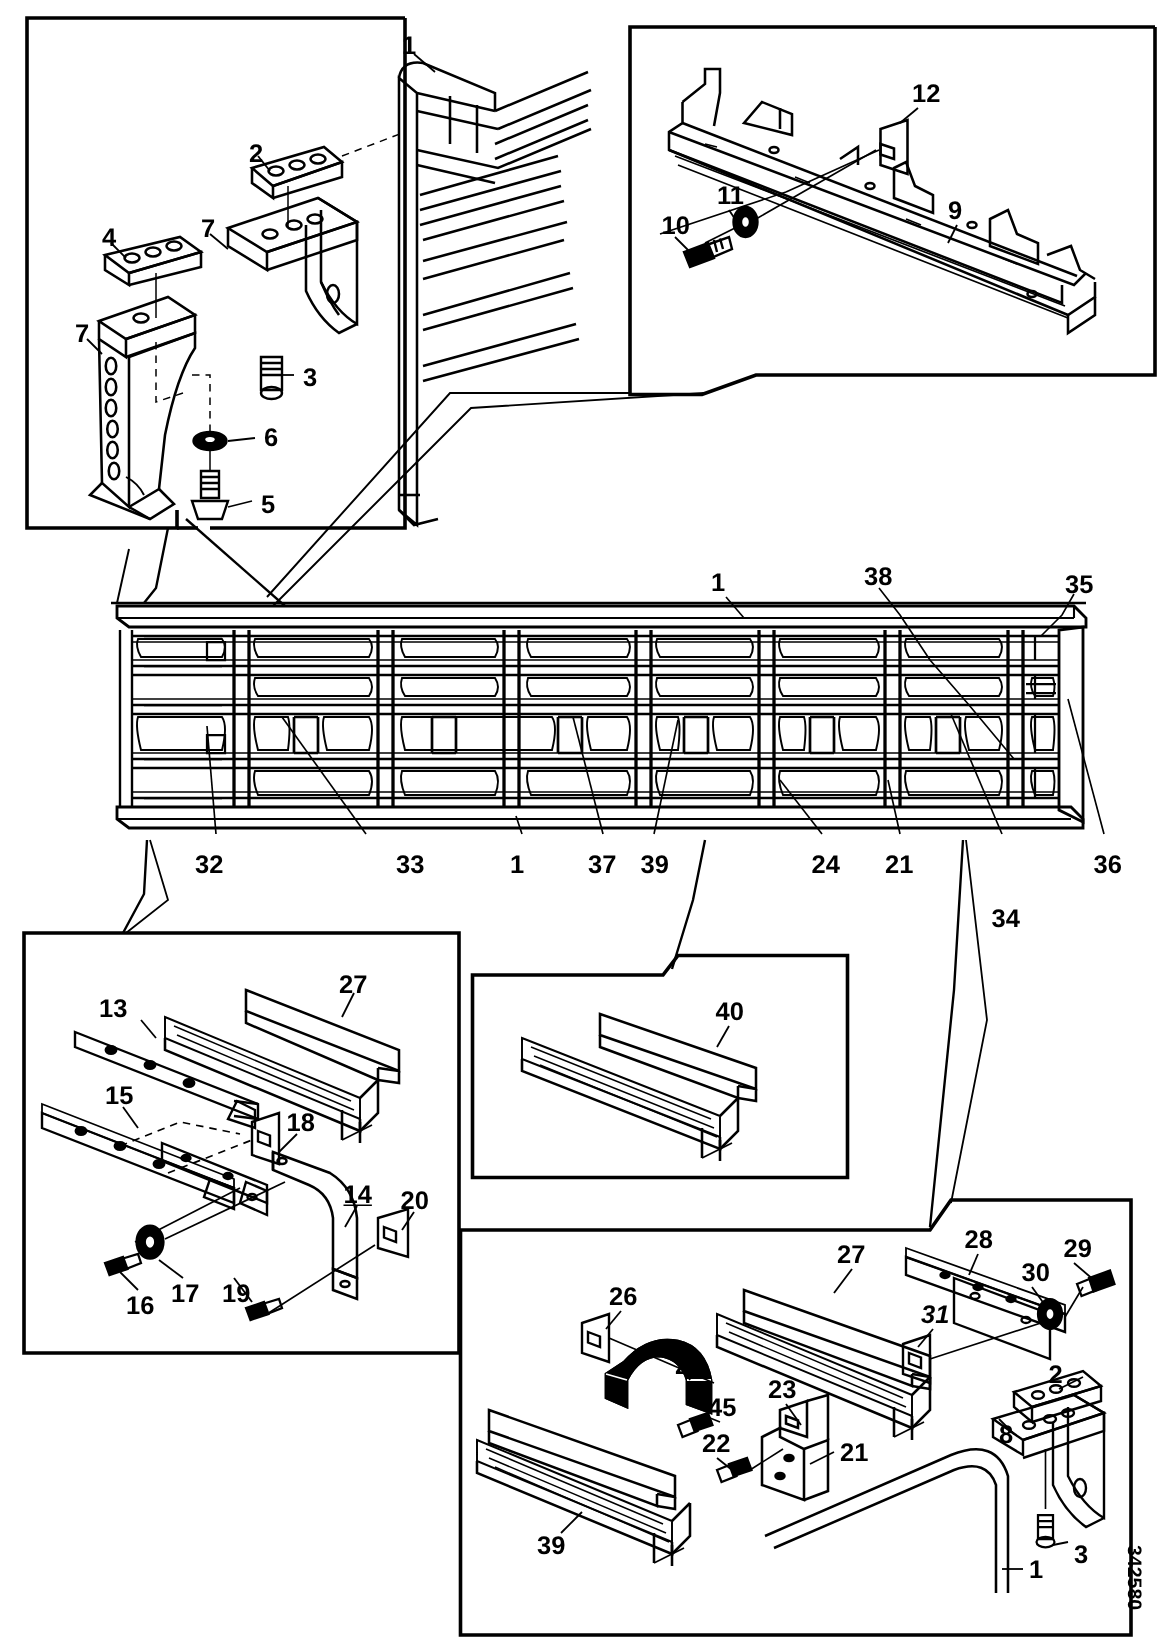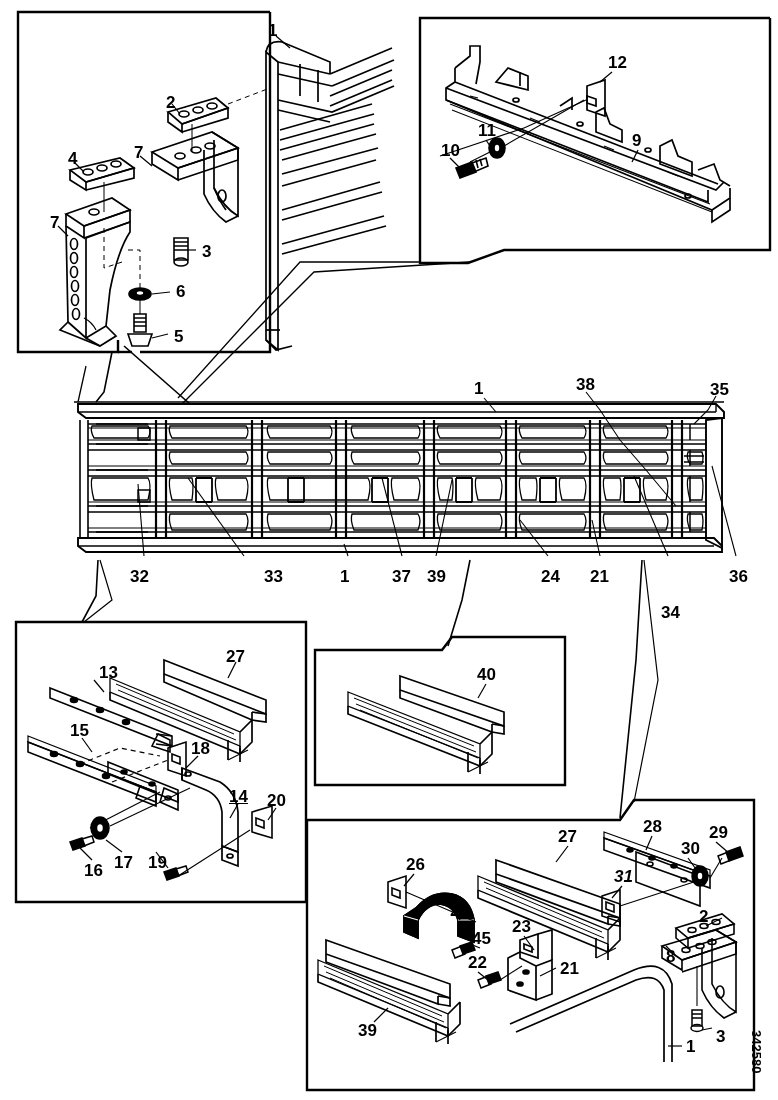--- a/index.html
+++ b/index.html
@@ -629,21 +629,21 @@
 <div class="lbl" style="left:233px;top:568px;margin-left:31px;">33</div>
 <div class="lbl" style="left:340px;top:568px;">1</div>
 <div class="lbl" style="left:392px;top:568px;">37</div>
 <div class="lbl" style="left:427px;top:568px;">39</div>
 <div class="lbl" style="left:541px;top:568px;">24</div>
 <div class="lbl" style="left:590px;top:568px;">21</div>
 <div class="lbl" style="left:661px;top:568px;margin-top:36px;">34</div>
 <div class="lbl" style="left:729px;top:568px;">36</div>
 
 <div class="lbl" style="left:226px;top:648px;">27</div>
-<div class="lbl" style="left:99px;top:664px;">13</div>
+<div class="lbl" style="left:66px;top:664px;">13</div>
 <div class="lbl" style="left:70px;top:722px;">15</div>
 <div class="lbl" style="left:191px;top:740px;">18</div>
 <div class="lbl" style="left:229px;top:788px;text-decoration:underline;">14</div>
 <div class="lbl" style="left:267px;top:792px;">20</div>
 <div class="lbl" style="left:84px;top:862px;">16</div>
 <div class="lbl" style="left:114px;top:854px;">17</div>
 <div class="lbl" style="left:148px;top:854px;">19</div>
 
 <div class="lbl" style="left:477px;top:666px;">40</div>
 

